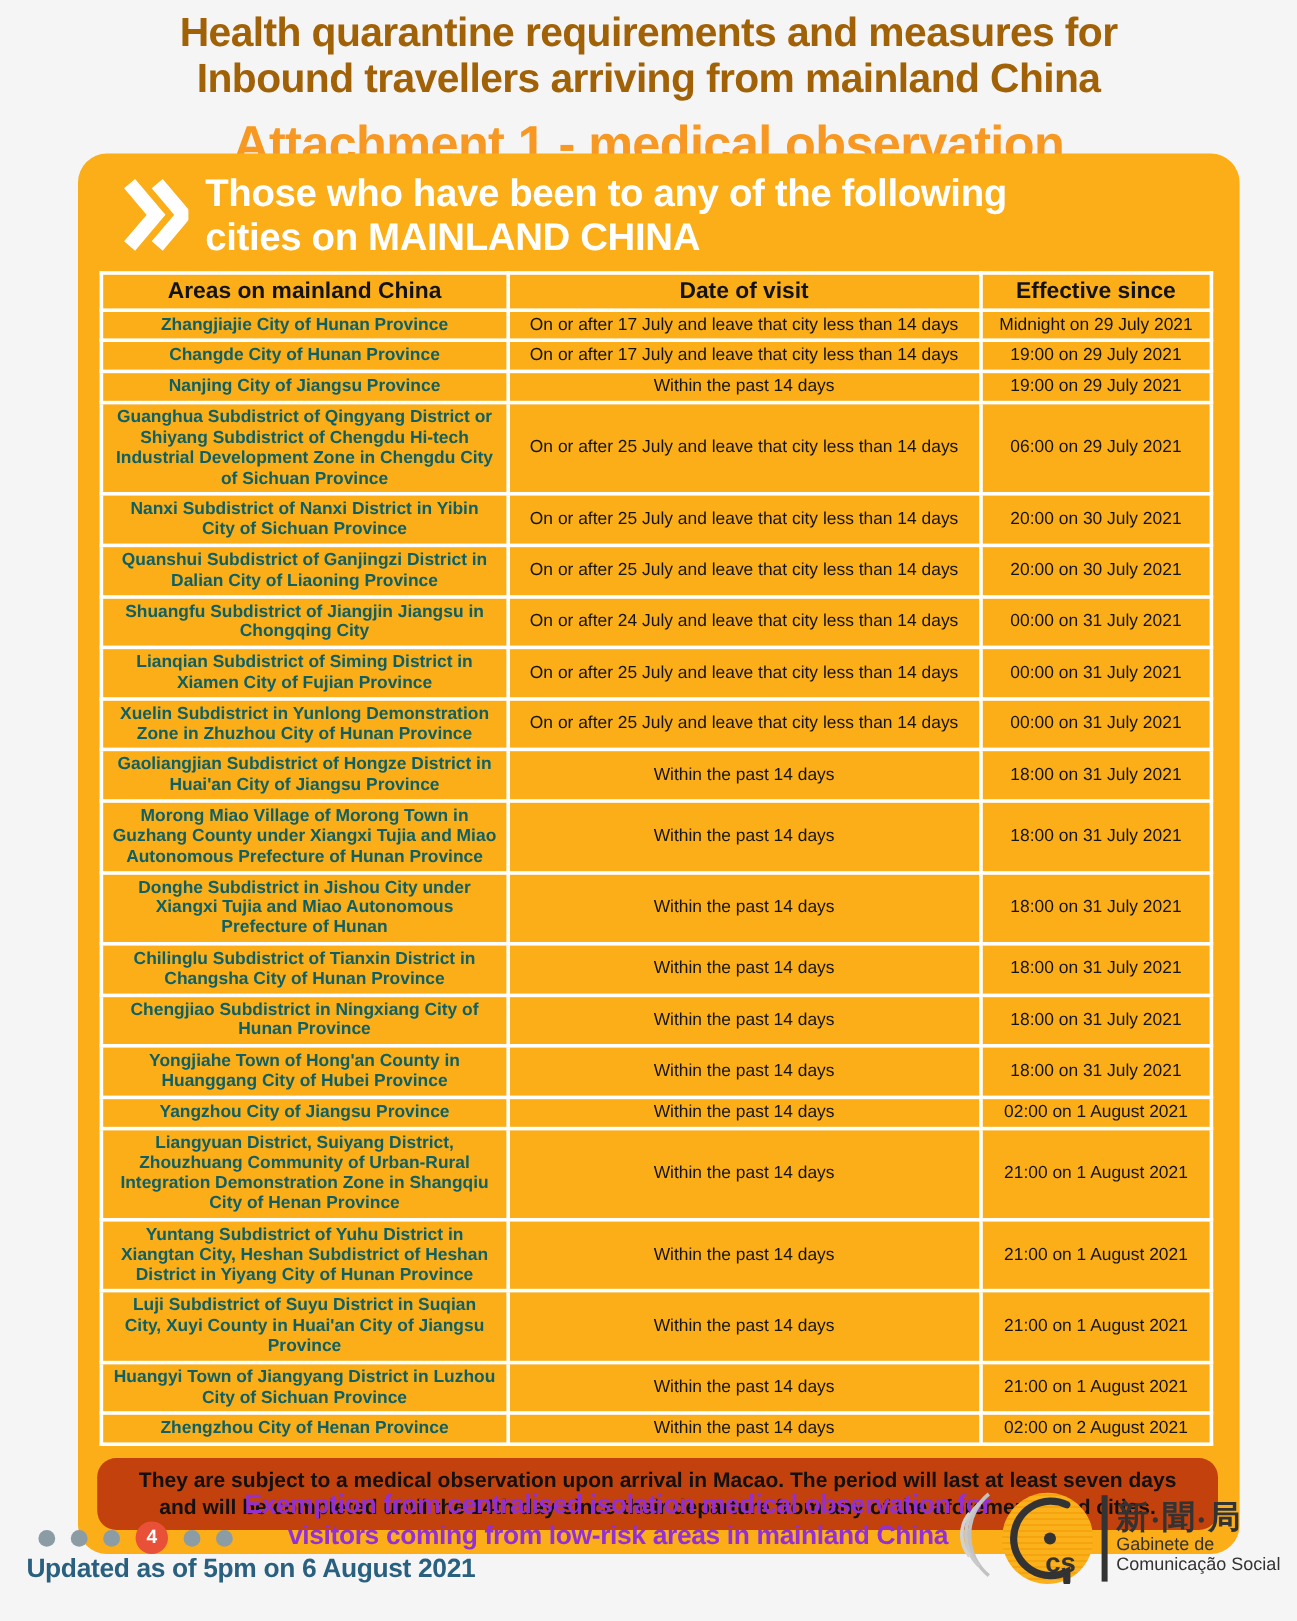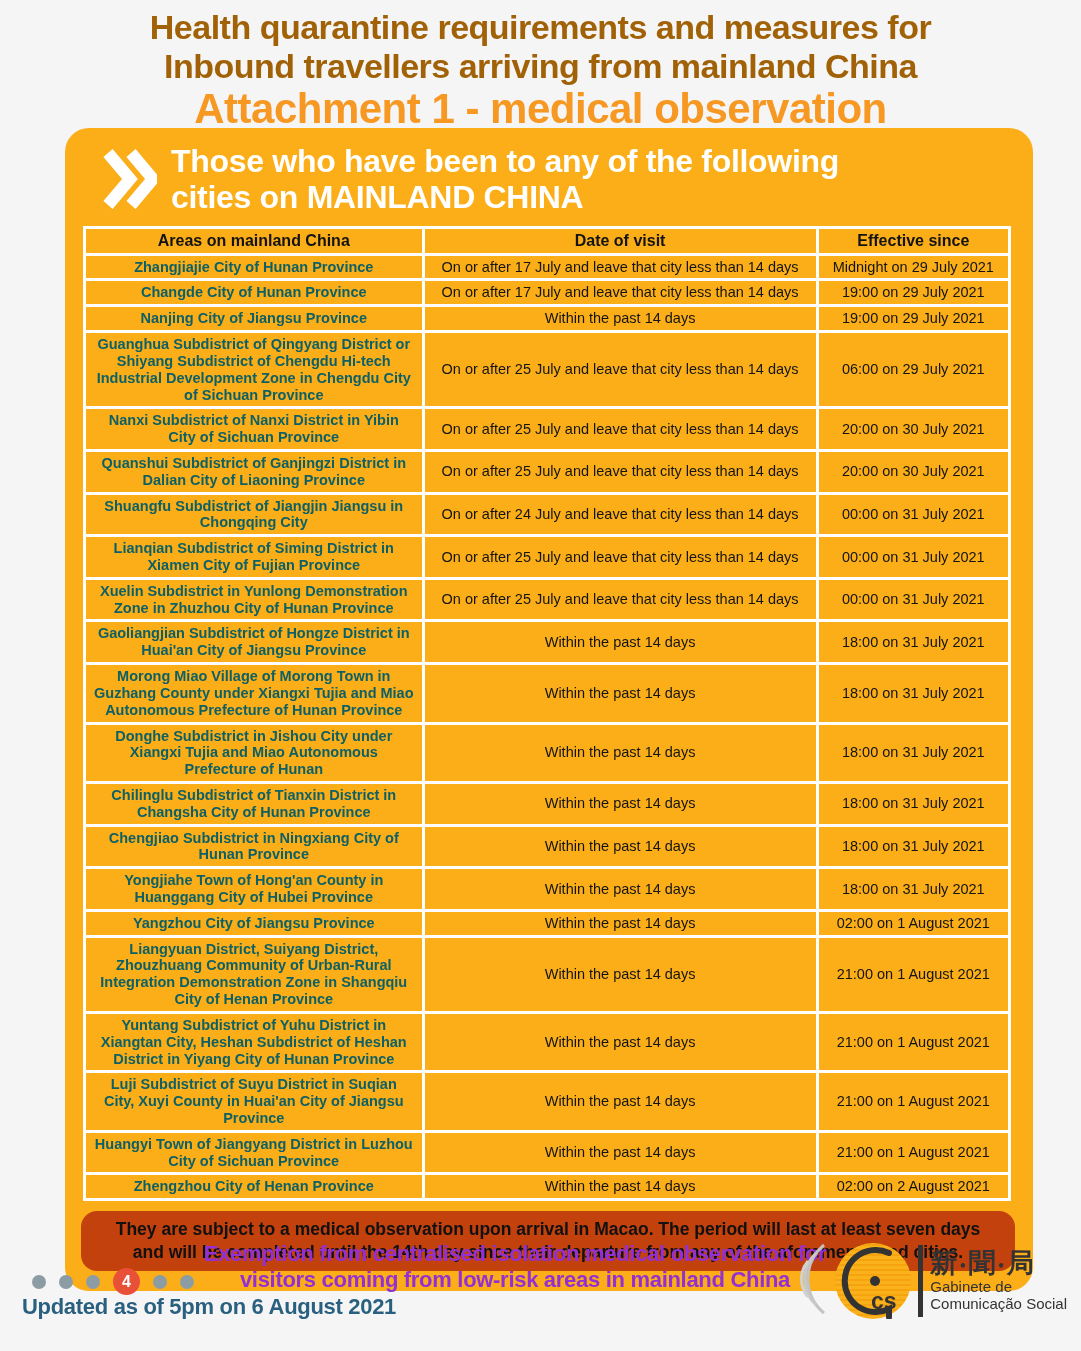--- a/index.html
+++ b/index.html
@@ -11,21 +11,21 @@
     position: relative;
   }
   
   .title-block { text-align: center; padding-top: 8px; }
   .title-line {
     font-size: 34px; font-weight: 800; color: #a16207;
     line-height: 1.15; letter-spacing: -0.5px;
   }
   .subtitle-line {
     font-size: 42px; font-weight: 800; color: #F79822;
-    line-height: 1.05; letter-spacing: -0.5px; margin-top: 1px;
+    line-height: 1.05; letter-spacing: -0.5px; margin-top: 12px;
   }
   
   .card {
     position: absolute; left: 65px; top: 128px; width: 968px;
     background: #FBAE17;
     border-radius: 24px;
     padding: 10px 0 18px 0;
   }
   .card-header {
     display: flex; align-items: flex-start; gap: 14px;
@@ -41,21 +41,21 @@
     border-collapse: collapse; table-layout: fixed;
   }
   .areas col.c1 { width: 36.6%; }
   .areas col.c2 { width: 42.6%; }
   .areas col.c3 { width: 20.8%; }
   .areas th, .areas td {
     border: 3px solid #FFFFFF;
     text-align: center; vertical-align: middle;
   }
   .areas th {
-    font-size: 16px; font-weight: 800; color: #131313; padding: 3px 4px;
+    font-size: 19px; font-weight: 800; color: #131313; padding: 3px 4px;
   }
   .areas td { padding: 3px 8px; line-height: 1.16; }
   .areas td.area { color: #0E6065; font-weight: 700; font-size: 14.5px; }
   .areas td.date, .areas td.since { color: #141414; font-size: 14.5px; font-weight: 500; }
   
   .note-box {
     background: #c2410c; border-radius: 16px;
     margin: 10px 18px 2px 16px; padding: 7px 22px;
     text-align: center; font-size: 17.5px; font-weight: 700;
     color: #111; line-height: 1.3;

